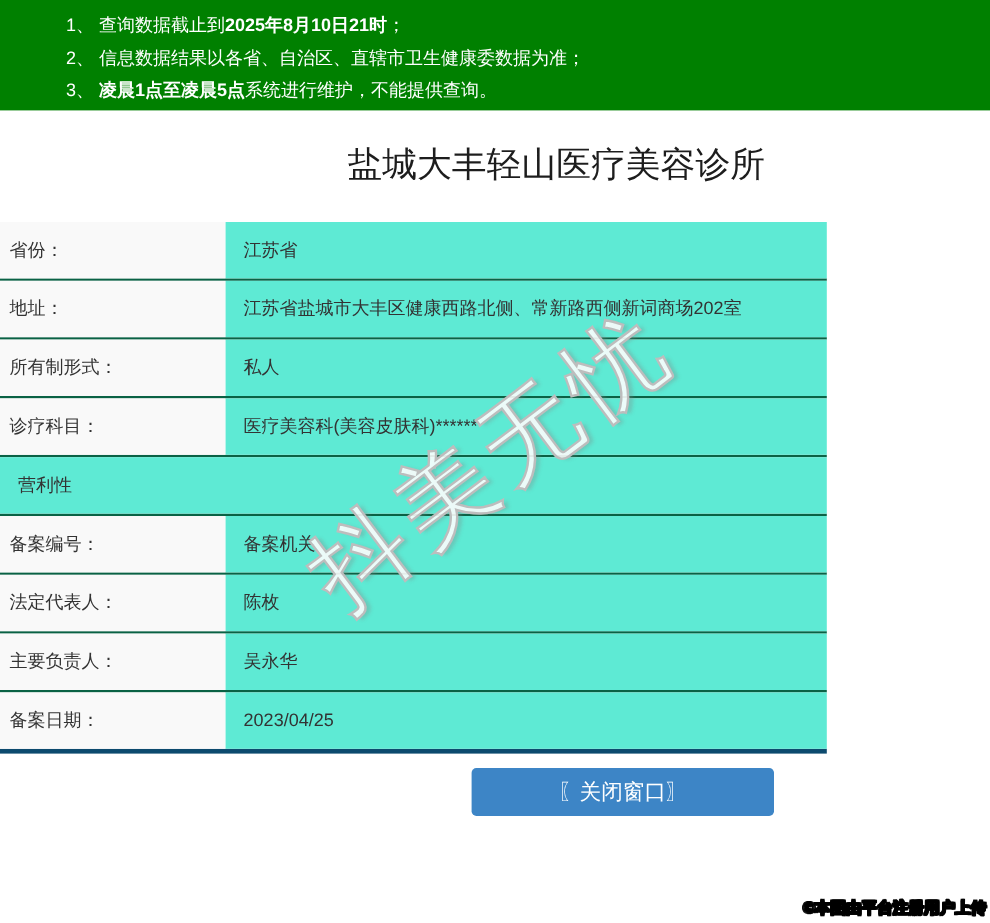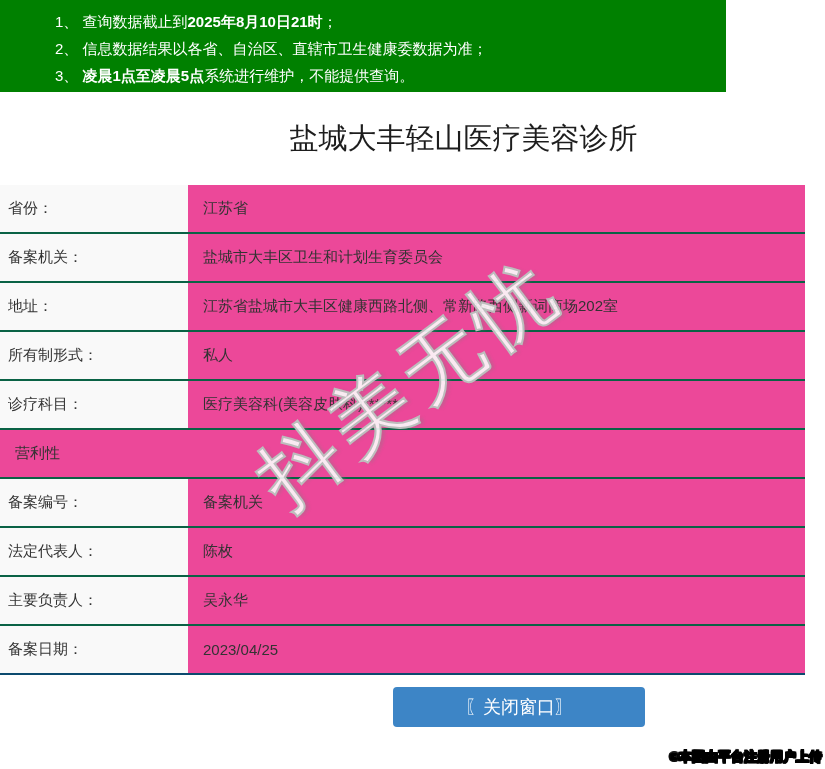--- a/index.html
+++ b/index.html
@@ -4,46 +4,46 @@
 <style>
   html,body{margin:0;padding:0;}
   body{
     width:825px;height:769px;overflow:hidden;position:relative;
     background:#ffffff;
     font-family:"Liberation Sans","DejaVu Sans",sans-serif;
     color:#333333;
   }
   
   .notice-banner{
-    width:726px;height:92px;background:#008000;color:#ffffff;
+    width:825px;height:92px;background:#008000;color:#ffffff;
     box-sizing:border-box;padding:8px 10px 0 55px;
   }
   .notice-line{
     font-size:15px;line-height:27px;white-space:nowrap;
   }
   .notice-line b{font-weight:700;}
   
   .page-title{
     margin:30px 0 30px 0;height:33px;line-height:33px;
     font-size:29px;font-weight:400;color:#1d1d1d;
     text-align:center;padding-left:102px;white-space:nowrap;
   }
   
-  .info-table{width:805px;}
+  .info-table{width:689px;}
   .info-row{
     display:flex;height:47px;border-bottom:2px solid #0a6245;
   }
-  .info-row:last-child{border-bottom:2px solid #0c4a6e;}
+  .info-row:last-child{border-bottom:4px solid #0c4a6e;}
   .info-label{
     width:188px;box-sizing:border-box;background:#f9f9f9;
     padding-left:8px;display:flex;align-items:center;
     font-size:15px;color:#333333;
   }
   .info-value{
-    flex:1;box-sizing:border-box;background:#ec4899;
+    flex:1;box-sizing:border-box;background:#5eead4;
     padding-left:15px;display:flex;align-items:center;
     font-size:15px;color:#333333;white-space:nowrap;
   }
   
   .close-button{
     display:block;margin:12px 0 0 393px;width:252px;height:40px;
     background:#3d85c6;color:#ffffff;border:none;border-radius:4px;
     font-size:18px;font-family:"Liberation Sans","DejaVu Sans",sans-serif;
     cursor:pointer;
   }
@@ -76,24 +76,20 @@
 </div>
 
 <h1 class="page-title">盐城大丰轻山医疗美容诊所</h1>
 
 <div class="info-table">
   <div class="info-row">
     <div class="info-label">省份：</div>
     <div class="info-value">江苏省</div>
   </div>
   <div class="info-row">
-    <div class="info-label">备案机关：</div>
-    <div class="info-value">盐城市大丰区卫生和计划生育委员会</div>
-  </div>
-  <div class="info-row">
     <div class="info-label">地址：</div>
     <div class="info-value">江苏省盐城市大丰区健康西路北侧、常新路西侧新词商场202室</div>
   </div>
   <div class="info-row">
     <div class="info-label">所有制形式：</div>
     <div class="info-value">私人</div>
   </div>
   <div class="info-row">
     <div class="info-label">诊疗科目：</div>
     <div class="info-value">医疗美容科(美容皮肤科)******</div>

